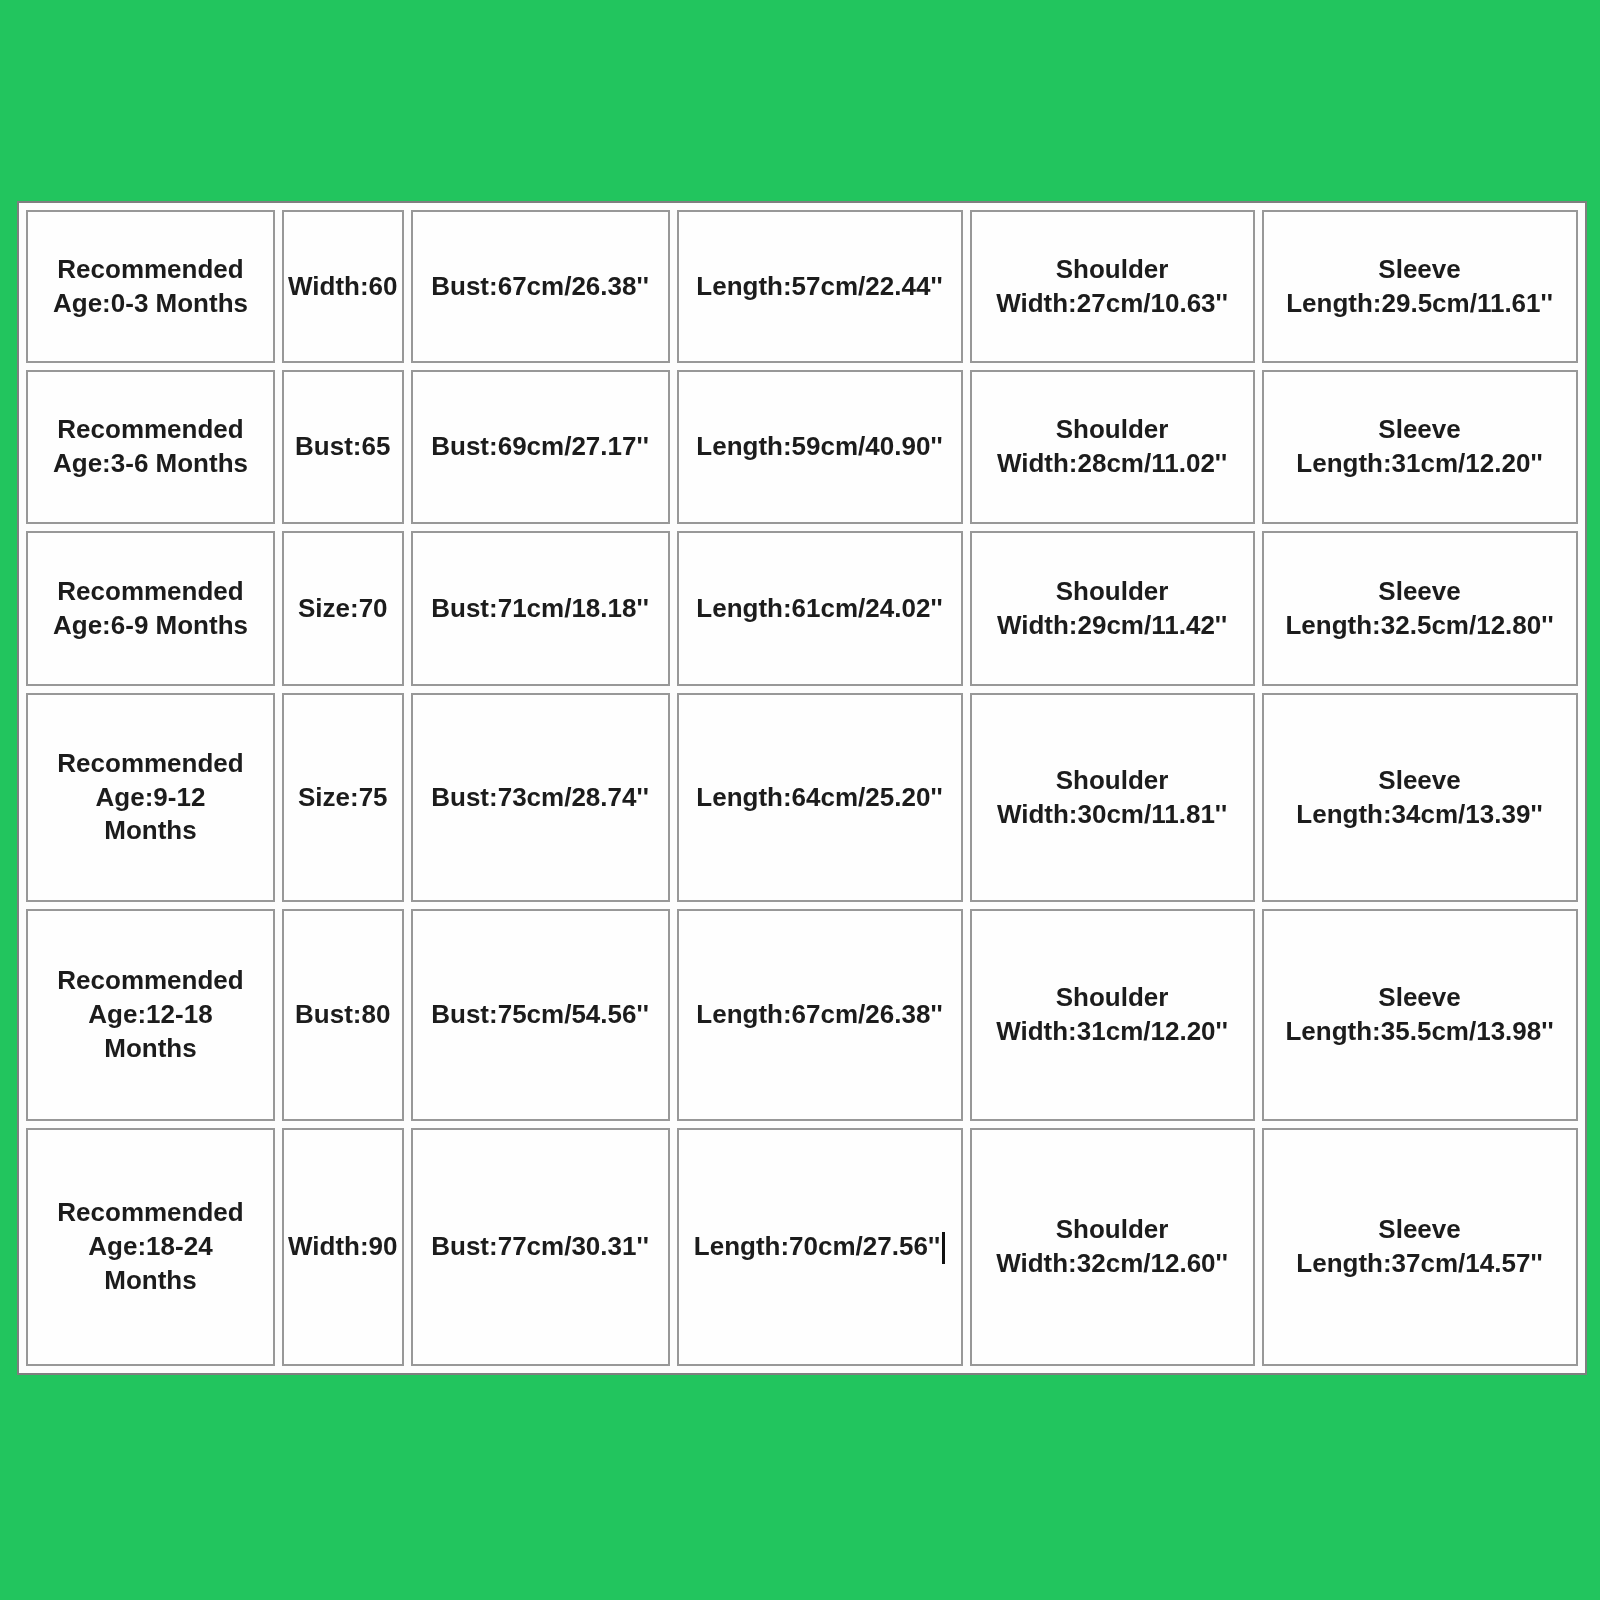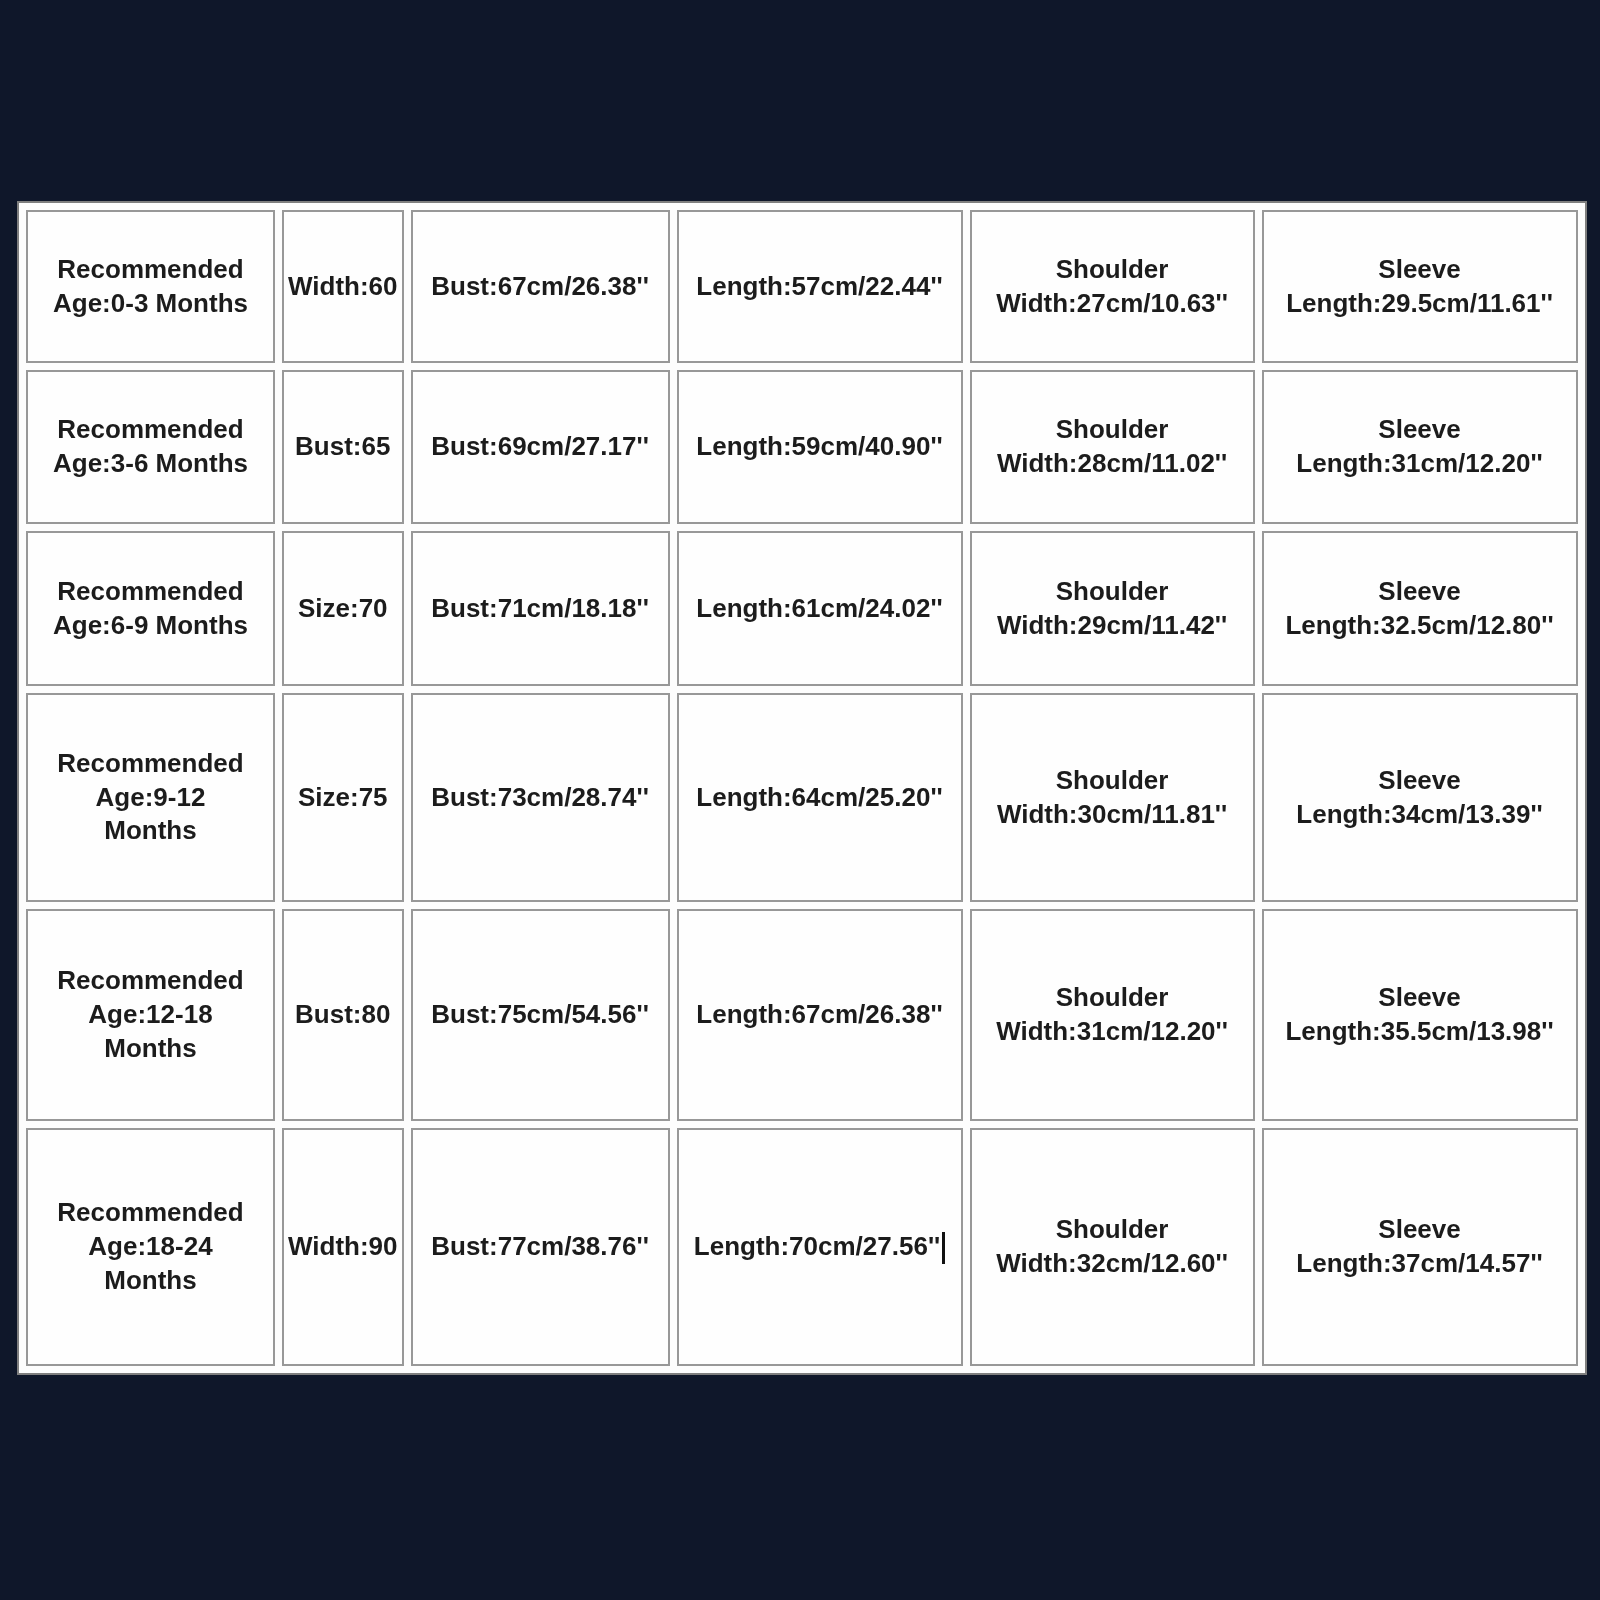--- a/index.html
+++ b/index.html
@@ -4,21 +4,21 @@
 <style>
   html, body {
     margin: 0;
     padding: 0;
     background: #fbfbfb;
   }
   .page {
     position: relative;
     width: 1600px;
     height: 1600px;
-    background: #0f172a;
+    background: #22c55e;
     overflow: hidden;
     font-family: "Liberation Sans", sans-serif;
   }
   table.size-table {
     position: absolute;
     left: 17px;
     top: 201px;
     border-collapse: separate;
     border-spacing: 7px;
     border: 2px solid #7f7f7f;
@@ -134,21 +134,21 @@
         <td><span class="cell-text">Shoulder
 Width:31cm/12.20''</span></td>
         <td><span class="cell-text">Sleeve
 Length:35.5cm/13.98''</span></td>
       </tr>
       <tr class="r6">
         <td><span class="cell-text">Recommended
 Age:18-24
 Months</span></td>
         <td><span class="cell-text">Width:90</span></td>
-        <td><span class="cell-text">Bust:77cm/38.76''</span></td>
+        <td><span class="cell-text">Bust:77cm/30.31''</span></td>
         <td><span class="cell-text">Length:70cm/27.56''</span><span class="caret"></span></td>
         <td><span class="cell-text">Shoulder
 Width:32cm/12.60''</span></td>
         <td><span class="cell-text">Sleeve
 Length:37cm/14.57''</span></td>
       </tr>
     </tbody>
   </table>
 </div>
 

